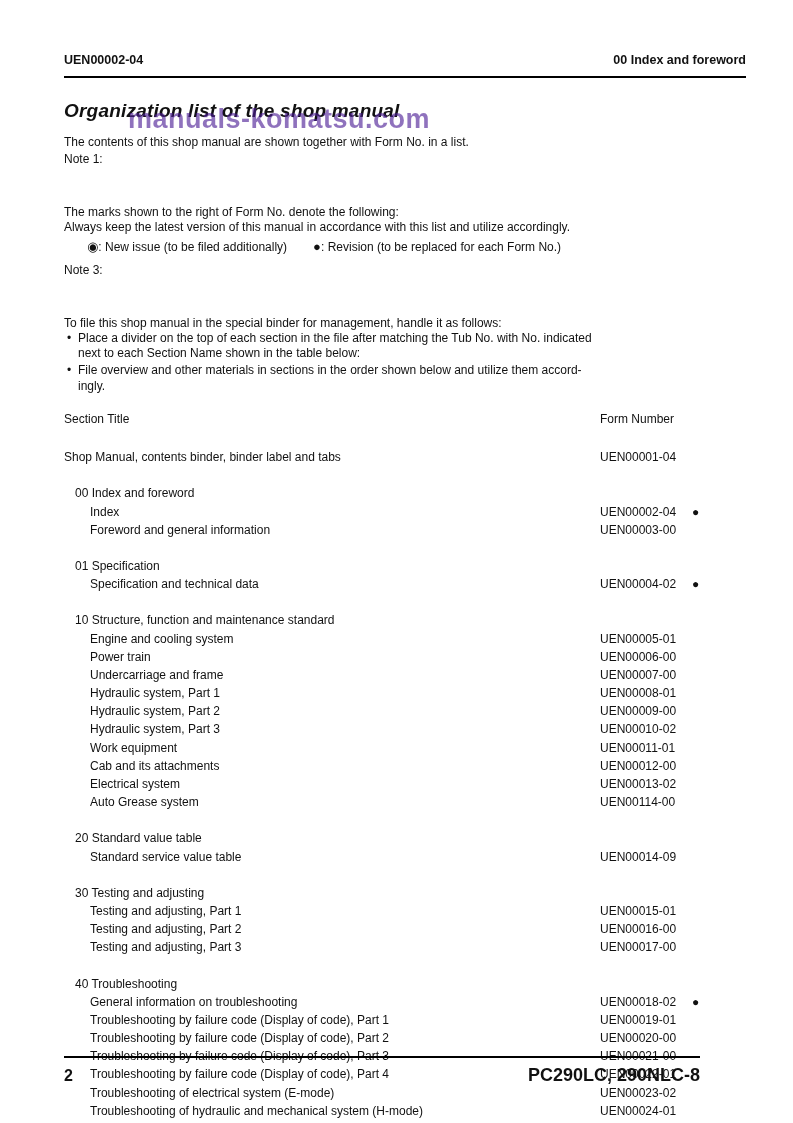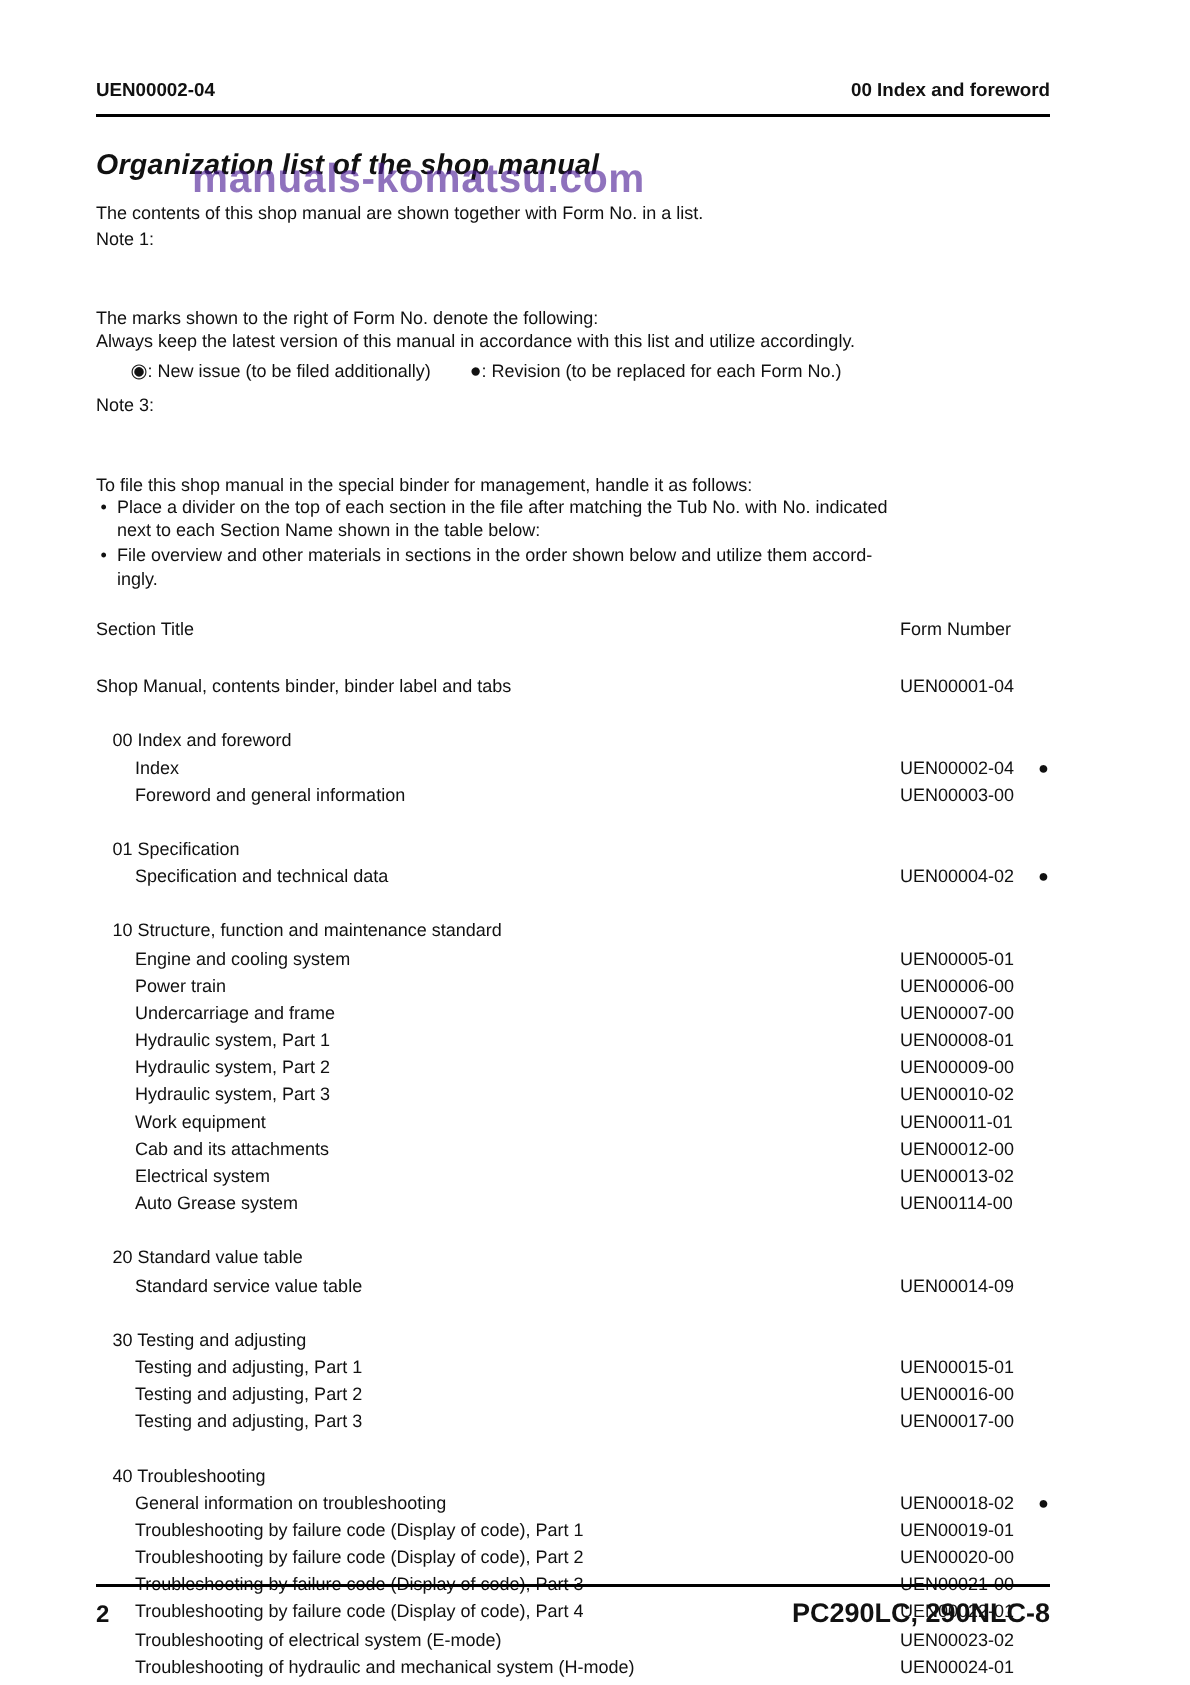--- a/index.html
+++ b/index.html
@@ -1,21 +1,21 @@
 <!DOCTYPE html>
 <html><head>
 <meta charset="utf-8">
 <style>
   html,body{margin:0;padding:0;background:#ffffff;}
   .page{
     position:relative;
     width:793px;height:1123px;
     background:#ffffff;
     box-sizing:border-box;
-    padding:53px 93px 0 64px;
+    padding:53px 47px 0 64px;
     font-family:"Liberation Sans","DejaVu Sans",sans-serif;
     color:#111;
     font-size:12px;
     overflow:hidden;
   }
   
   .header{
     display:flex;justify-content:space-between;align-items:baseline;
     font-weight:bold;font-size:12.5px;
     border-bottom:2.5px solid #000;

